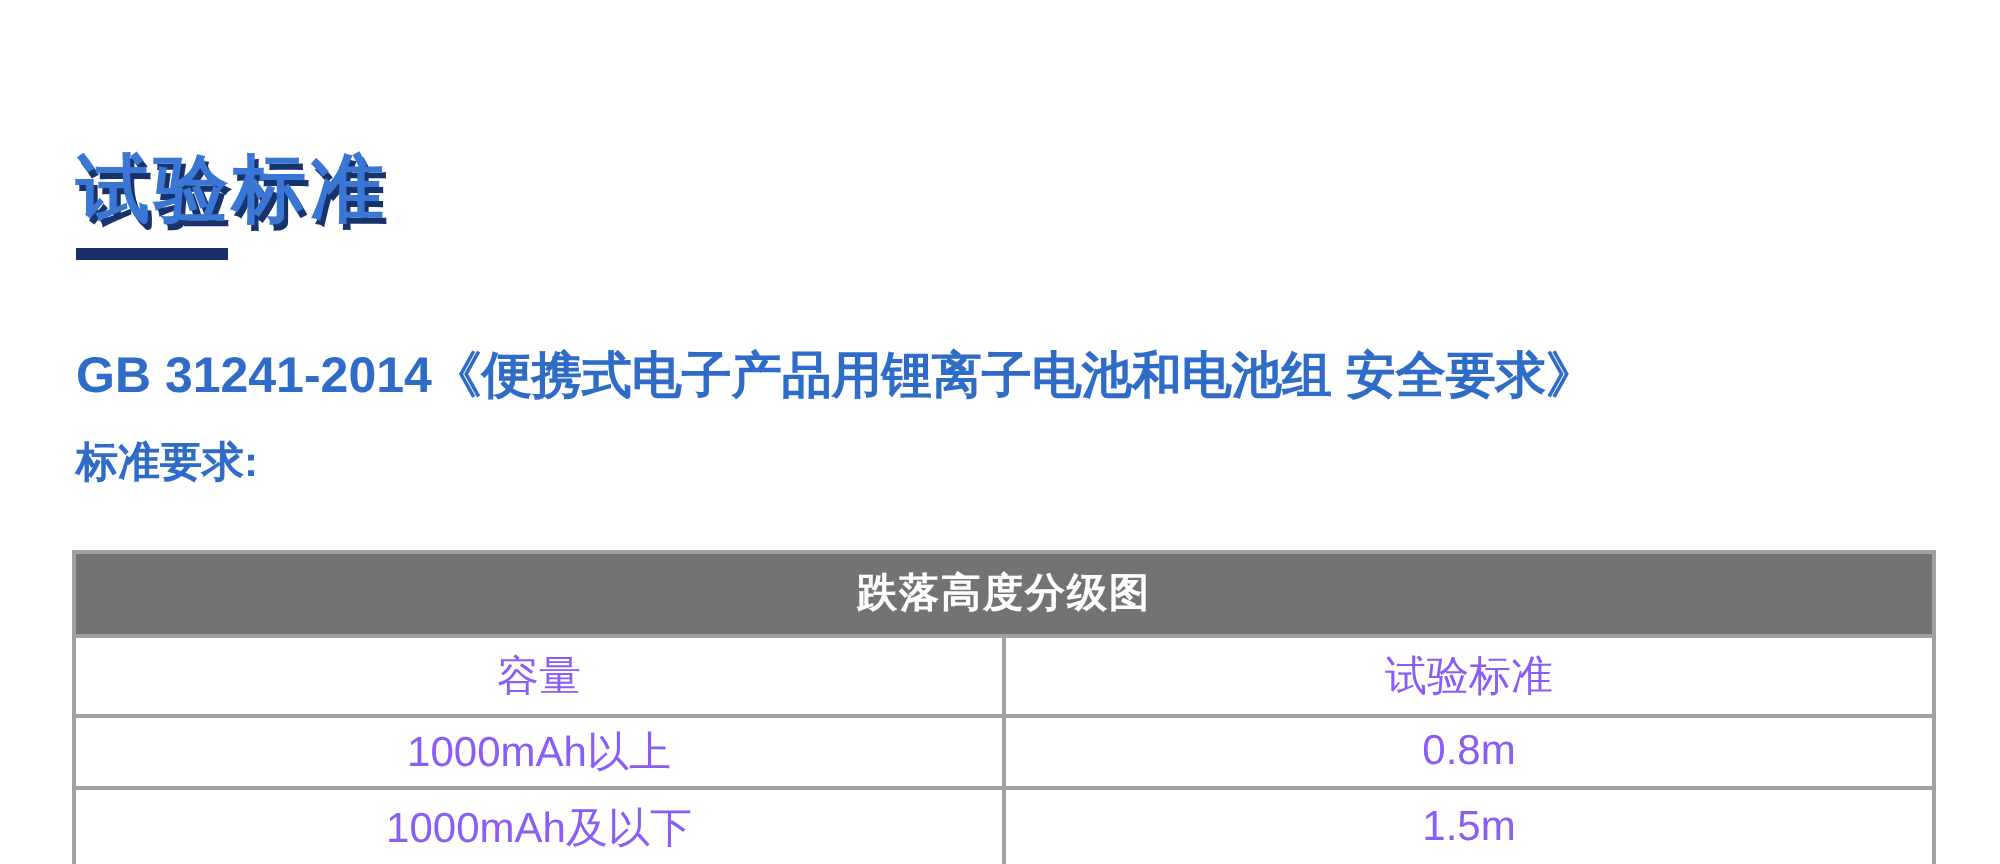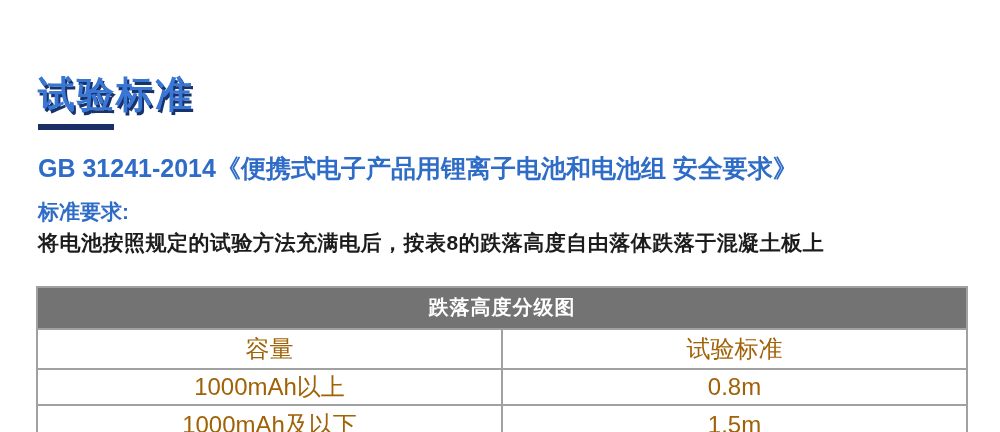--- a/index.html
+++ b/index.html
@@ -25,21 +25,21 @@
     color: #3a76d3;
     text-shadow: 2px 3px 0 #16336b;
   }
   .title-underline {
     width: 76px;
     height: 6px;
     background: #1a2f66;
     margin-top: 9px;
   }
   .standard-heading {
-    margin-top: 24px;
+    margin-top: 44px;
     font-size: 25px;
     line-height: 1.15;
     font-weight: bold;
     color: #2f6cc7;
   }
   .requirement-label {
     margin-top: 16px;
     font-size: 21px;
     line-height: 1.2;
     font-weight: bold;
@@ -57,22 +57,22 @@
     margin-top: 31px;
     margin-left: 36px;
     width: 932px;
     border-collapse: collapse;
     table-layout: fixed;
   }
   .drop-table td {
     border: 2px solid #a1a1a1;
     text-align: center;
     vertical-align: middle;
-    font-size: 24px;
-    color: #a16207;
+    font-size: 21px;
+    color: #8b5cf6;
   }
   .drop-table .table-title-cell {
     background: #737373;
     color: #ffffff;
     font-weight: bold;
     font-size: 20px;
     height: 42px;
     letter-spacing: 1px;
   }
   .drop-table .col-head-row td { height: 40px; }
@@ -86,21 +86,20 @@
 <div class="page">
   <div class="content">
 
     <h1 class="page-title">试验标准</h1>
     <div class="title-underline"></div>
 
     <div class="standard-heading">GB 31241-2014《便携式电子产品用锂离子电池和电池组 安全要求》</div>
 
     <div class="requirement-label">标准要求:</div>
 
-    <div class="requirement-text">将电池按照规定的试验方法充满电后，按表8的跌落高度自由落体跌落于混凝土板上</div>
   </div>
 
   <table class="drop-table">
     <tbody>
       <tr>
         <td colspan="2" class="table-title-cell">跌落高度分级图</td>
       </tr>
       <tr class="col-head-row">
         <td class="col-capacity">容量</td>
         <td>试验标准</td>

